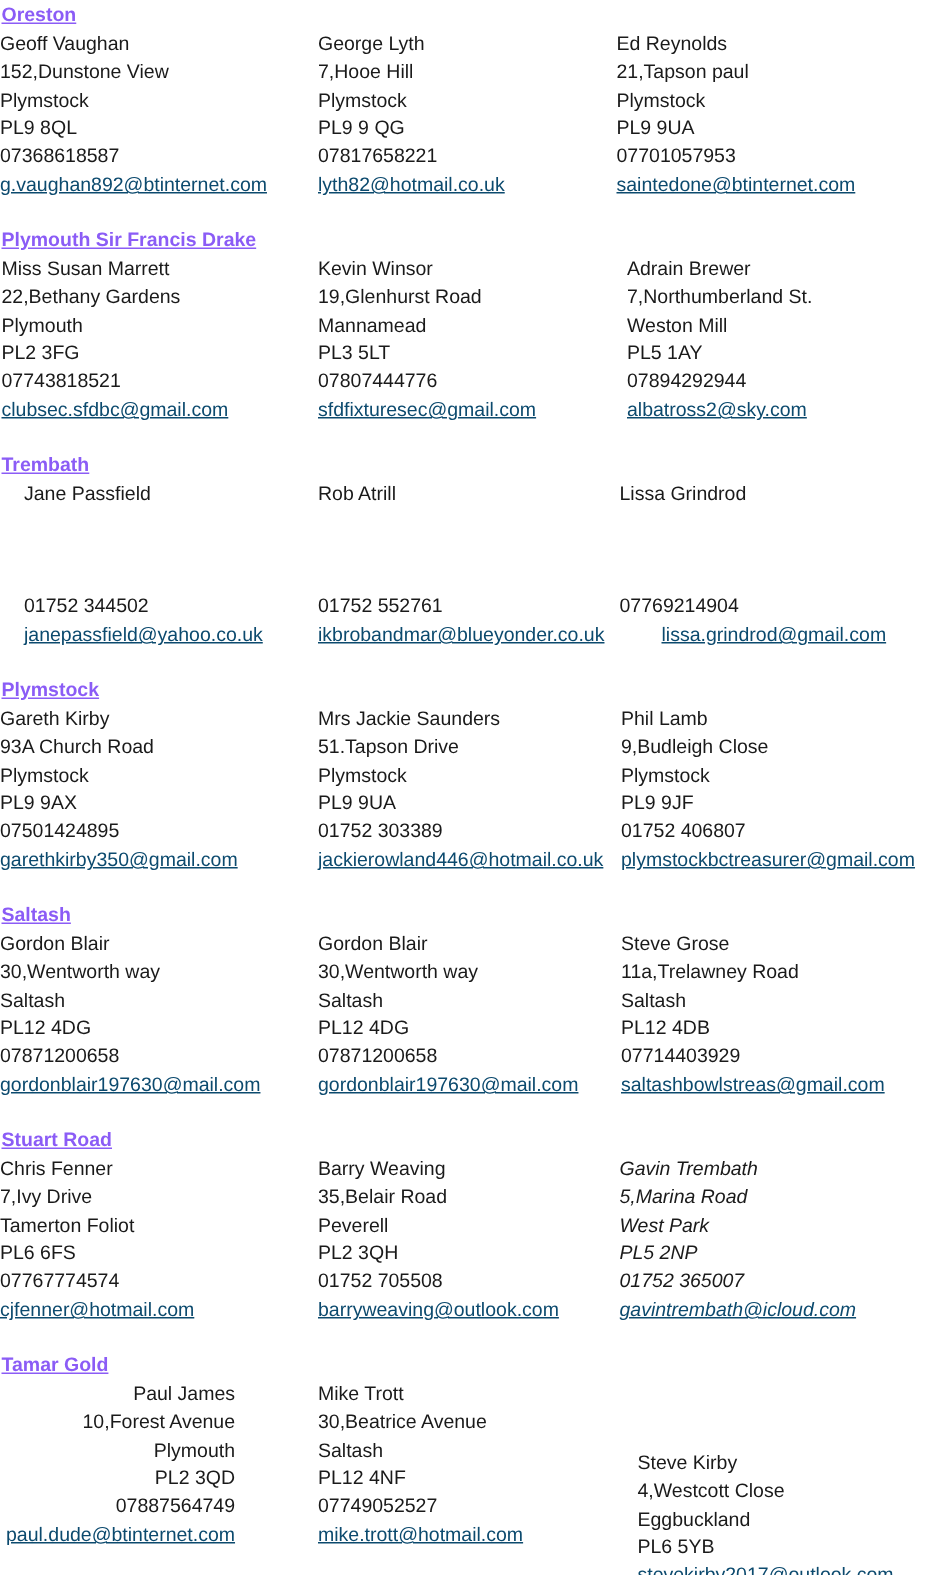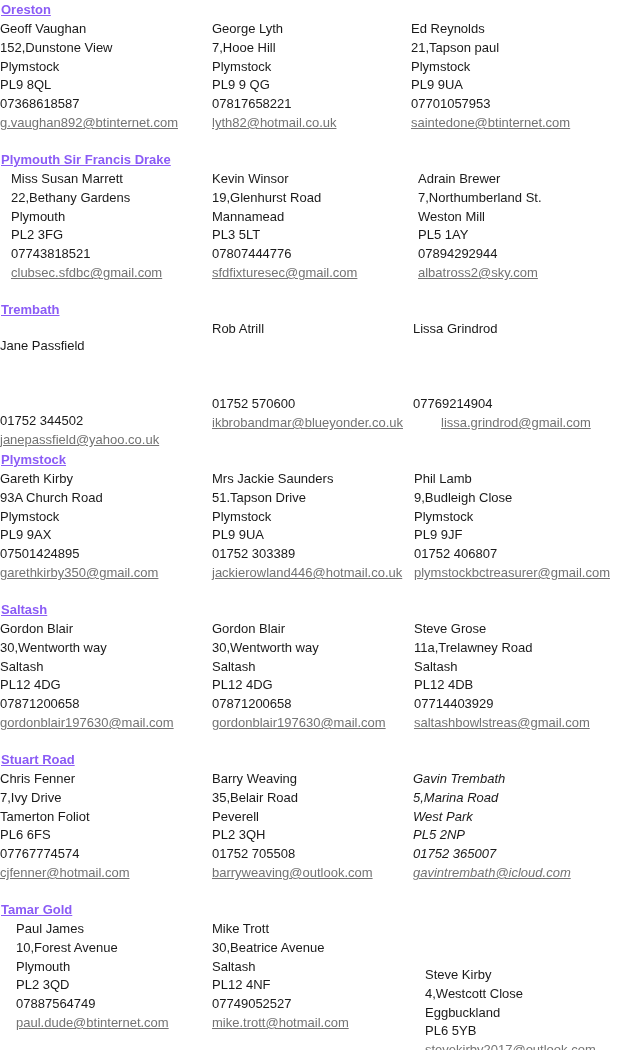--- a/index.html
+++ b/index.html
@@ -11,21 +11,21 @@
   .section { position: absolute; left: 0; width: 632px; }
   .club-title {
     position: absolute; left: 1px; top: 0;
     font-weight: bold; text-decoration: underline; font-size: 13px;
     line-height: 18px; white-space: nowrap; color: #8b5cf6;
   }
   .contact { position: absolute; top: 19px; }
   .line {
     height: 18.8px; line-height: 18.8px; white-space: nowrap; font-size: 13px;
   }
-  .email { color: #737373; text-decoration: underline; cursor: pointer; }
+  .email { color: #0c4a6e; text-decoration: underline; cursor: pointer; }
 </style>
 </head>
 <body>
 
 <div id="doc">
     <div class="section" style="top: 1px;">
       <div class="club-title">Oreston</div>
       <div class="contact" style="left: 0px;">
         <div class="line">Geoff Vaughan</div>
         <div class="line">152,Dunstone View</div>
@@ -46,21 +46,21 @@
         <div class="line">Ed Reynolds</div>
         <div class="line">21,Tapson paul</div>
         <div class="line">Plymstock</div>
         <div class="line">PL9 9UA</div>
         <div class="line">07701057953</div>
         <div class="line email">saintedone@btinternet.com</div>
       </div>
     </div>
     <div class="section" style="top: 151px;">
       <div class="club-title">Plymouth Sir Francis Drake</div>
-      <div class="contact" style="left: 11px;">
+      <div class="contact" style="left: 1px;">
         <div class="line">Miss Susan Marrett</div>
         <div class="line">22,Bethany Gardens</div>
         <div class="line">Plymouth</div>
         <div class="line">PL2 3FG</div>
         <div class="line">07743818521</div>
         <div class="line email">clubsec.sfdbc@gmail.com</div>
       </div>
       <div class="contact" style="left: 212px;">
         <div class="line">Kevin Winsor</div>
         <div class="line">19,Glenhurst Road</div>
@@ -73,34 +73,34 @@
         <div class="line">Adrain Brewer</div>
         <div class="line">7,Northumberland St.</div>
         <div class="line">Weston Mill</div>
         <div class="line">PL5 1AY</div>
         <div class="line">07894292944</div>
         <div class="line email">albatross2@sky.com</div>
       </div>
     </div>
     <div class="section" style="top: 301px;">
       <div class="club-title">Trembath</div>
-      <div class="contact" style="left: 0px; margin-top: 17px;">
+      <div class="contact" style="left: 16px;">
         <div class="line">Jane Passfield</div>
         <div class="line"></div>
         <div class="line"></div>
         <div class="line"></div>
         <div class="line">01752 344502</div>
         <div class="line email">janepassfield@yahoo.co.uk</div>
       </div>
       <div class="contact" style="left: 212px;">
         <div class="line">Rob Atrill</div>
         <div class="line"></div>
         <div class="line"></div>
         <div class="line"></div>
-        <div class="line">01752 570600</div>
+        <div class="line">01752 552761</div>
         <div class="line email" style="margin-left: 0px;">ikbrobandmar@blueyonder.co.uk</div>
       </div>
       <div class="contact" style="left: 413px;">
         <div class="line">Lissa Grindrod</div>
         <div class="line"></div>
         <div class="line"></div>
         <div class="line"></div>
         <div class="line">07769214904</div>
         <div class="line email" style="margin-left: 28px;">lissa.grindrod@gmail.com</div>
       </div>
@@ -181,21 +181,21 @@
         <div class="line">Gavin Trembath</div>
         <div class="line">5,Marina Road</div>
         <div class="line">West Park</div>
         <div class="line">PL5 2NP</div>
         <div class="line">01752 365007</div>
         <div class="line email">gavintrembath@icloud.com</div>
       </div>
     </div>
     <div class="section" style="top: 901px;">
       <div class="club-title">Tamar Gold</div>
-      <div class="contact" style="left: 16px;">
+      <div class="contact" style="left: 4px; text-align: right;">
         <div class="line">Paul James</div>
         <div class="line">10,Forest Avenue</div>
         <div class="line">Plymouth</div>
         <div class="line">PL2 3QD</div>
         <div class="line">07887564749</div>
         <div class="line email">paul.dude@btinternet.com</div>
       </div>
       <div class="contact" style="left: 212px;">
         <div class="line">Mike Trott</div>
         <div class="line">30,Beatrice Avenue</div>

